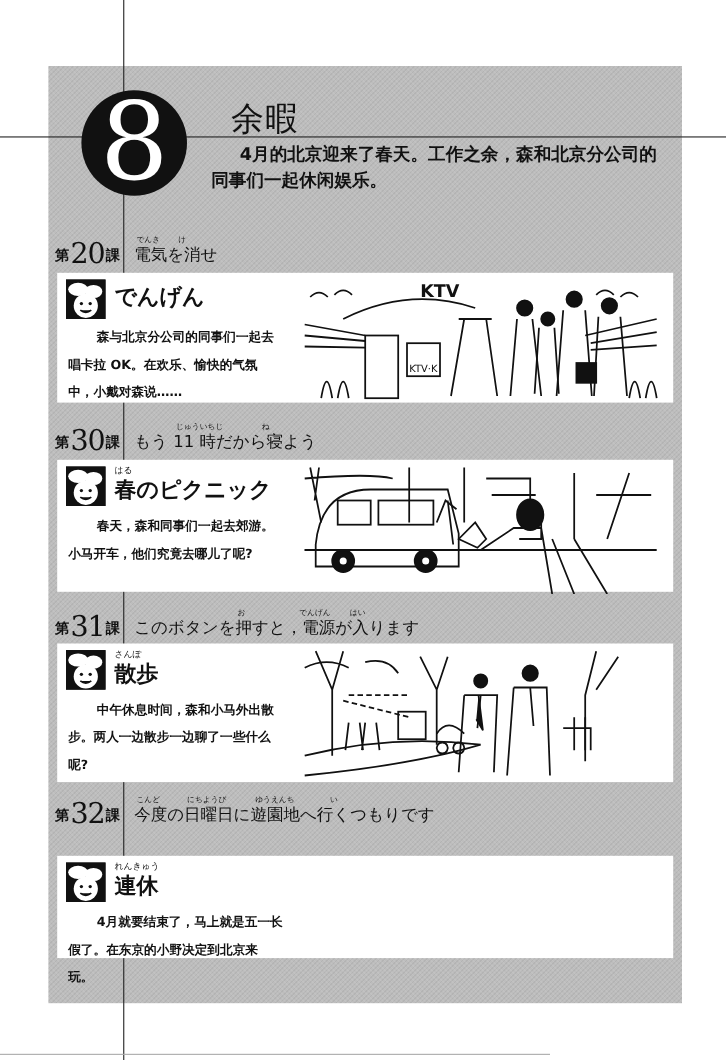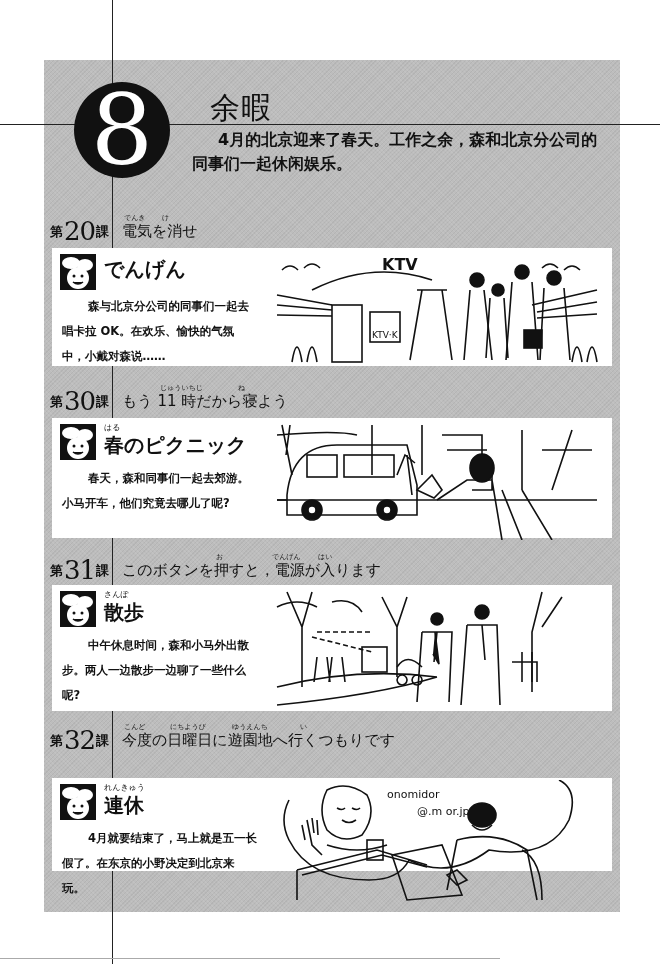--- a/index.html
+++ b/index.html
@@ -244,30 +244,13 @@
         <ellipse cx="25" cy="11" rx="8" ry="6" fill="#fff"></ellipse>
         <circle cx="18" cy="24" r="11" fill="#fff"></circle>
         <circle cx="14" cy="22" r="1.5" fill="#111"></circle>
         <circle cx="22" cy="22" r="1.5" fill="#111"></circle>
         <path d="M13 28 Q18 32 23 28" stroke="#111" stroke-width="1.5" fill="#111"></path>
       </svg>
   </div>
   <div class="card-heading-ruby" style="top:4px;">れんきゅう</div>
   <div class="card-heading" style="top:14px;">連休</div>
   <div class="card-text" style="top:48px;">4月就要结束了，马上就是五一长假了。在东京的小野决定到北京来玩。</div>
-  <div class="illustration" style="height:122px; left:225px;">
-    <svg viewBox="0 0 330 122" fill="none" stroke="#111" stroke-width="1.6">
-      <path d="M12 20 q-10 20 0 40 q20 40 80 40 q30 0 40 -20 q40 20 80 -10 q60 10 80 -30 q10 -30 -10 -40"></path>
-      <path d="M50 10 q20 -10 40 5 q10 20 -5 40 q-20 10 -35 -5 q-10 -20 0 -40 z"></path>
-      <path d="M60 28 q5 3 8 0 M75 28 q5 3 8 0 M65 40 q7 5 14 0"></path>
-      <path d="M30 40 l5 25 l10 10 M25 45 l3 15 M35 38 l2 15 M40 40 l1 15"></path>
-      <path d="M50 65 q30 10 60 0"></path>
-      <text x="110" y="18" font-size="11" fill="#111" stroke="none">onomidor</text>
-      <text x="140" y="35" font-size="11" fill="#111" stroke="none">@.m      or.jp</text>
-      <ellipse cx="205" cy="35" rx="14" ry="12" fill="#111"></ellipse>
-      <path d="M195 45 q10 10 20 0 M180 60 q40 -10 70 10 l10 50 M180 60 l-10 50"></path>
-      <path d="M115 75 l50 -10 l20 50 l-55 5 z"></path>
-      <path d="M20 90 l80 -20 l50 15 M25 95 l80 -20 l45 12 M20 90 v30 M245 70 q20 10 20 50"></path>
-      <rect x="90" y="60" width="16" height="20"></rect>
-      <path d="M170 95 l10 -5 l10 10 l-10 5 z"></path>
-    </svg>
-  </div>
 </div>
 
 </body></html>

